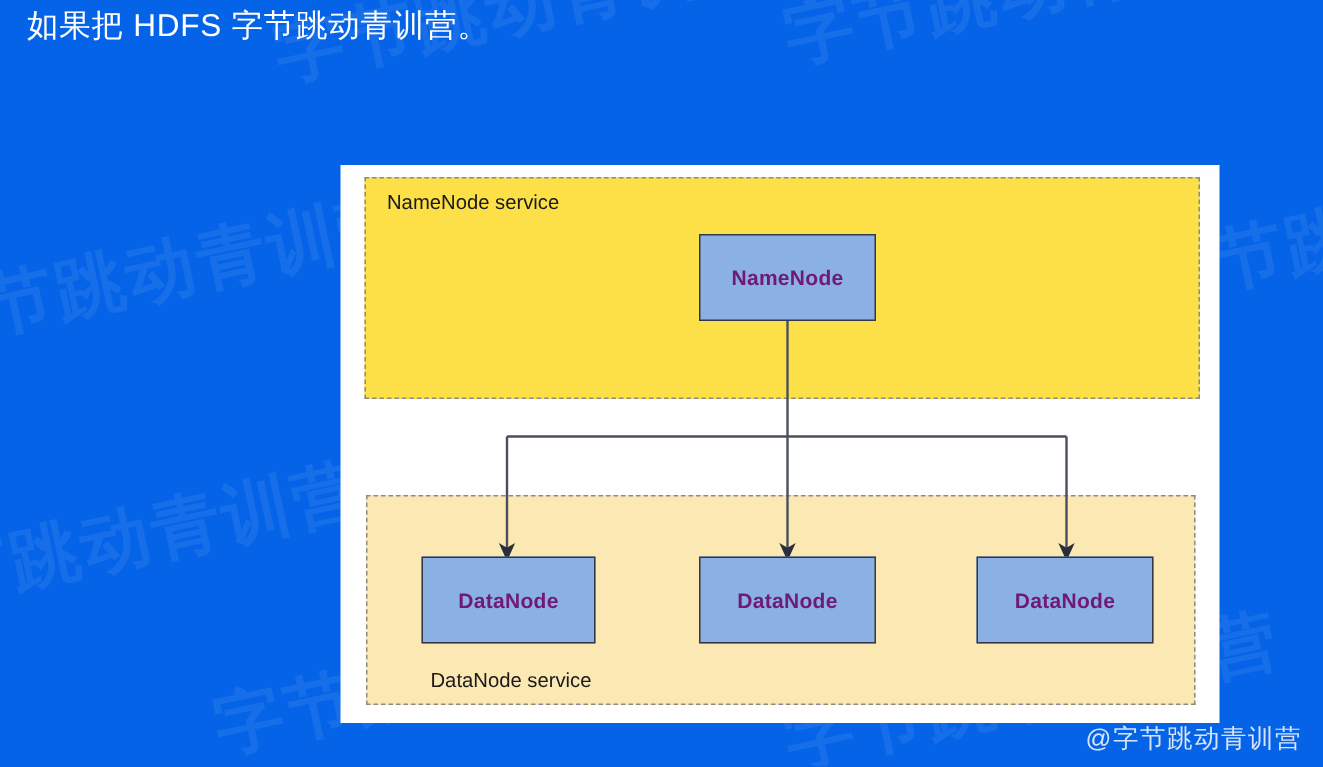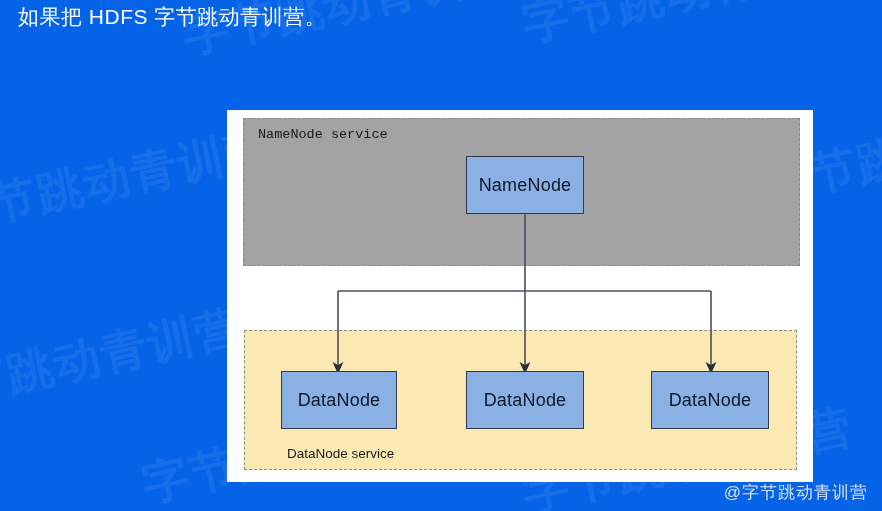--- a/index.html
+++ b/index.html
@@ -68,22 +68,21 @@
   .group {
     position: absolute;
     border: 1.5px dashed #8a8a8a;
     box-sizing: border-box;
   }
   #group-namenode {
     left: 16px;
     top: 8px;
     width: 557px;
     height: 148px;
-    background: #a3a3a3;
-    font-family: Liberation Mono, monospace;
+    background: #fde047;
   }
   #group-datanode {
     left: 17px;
     top: 220px;
     width: 553px;
     height: 140px;
     background: #fce8b2;
   }
   .group-label {
     position: absolute;
@@ -96,23 +95,24 @@
 
   
   .node {
     position: absolute;
     background: #8ab0e4;
     border: 1.6px solid #32384a;
     box-sizing: border-box;
     display: flex;
     align-items: center;
     justify-content: center;
-    font-size: 18px;
-    color: #0f172a;
+    font-size: 14px;
+    color: #701a75;
     letter-spacing: 0.2px;
+    font-weight: bold;
   }
   #node-namenode   { left: 239px; top: 46px;  width: 118px; height: 58px; }
   #node-datanode-1 { left: 54px;  top: 261px; width: 116px; height: 58px; }
   #node-datanode-2 { left: 239px; top: 261px; width: 118px; height: 58px; }
   #node-datanode-3 { left: 424px; top: 261px; width: 118px; height: 58px; }
 
   
   #connectors {
     position: absolute;
     left: 0; top: 0;

